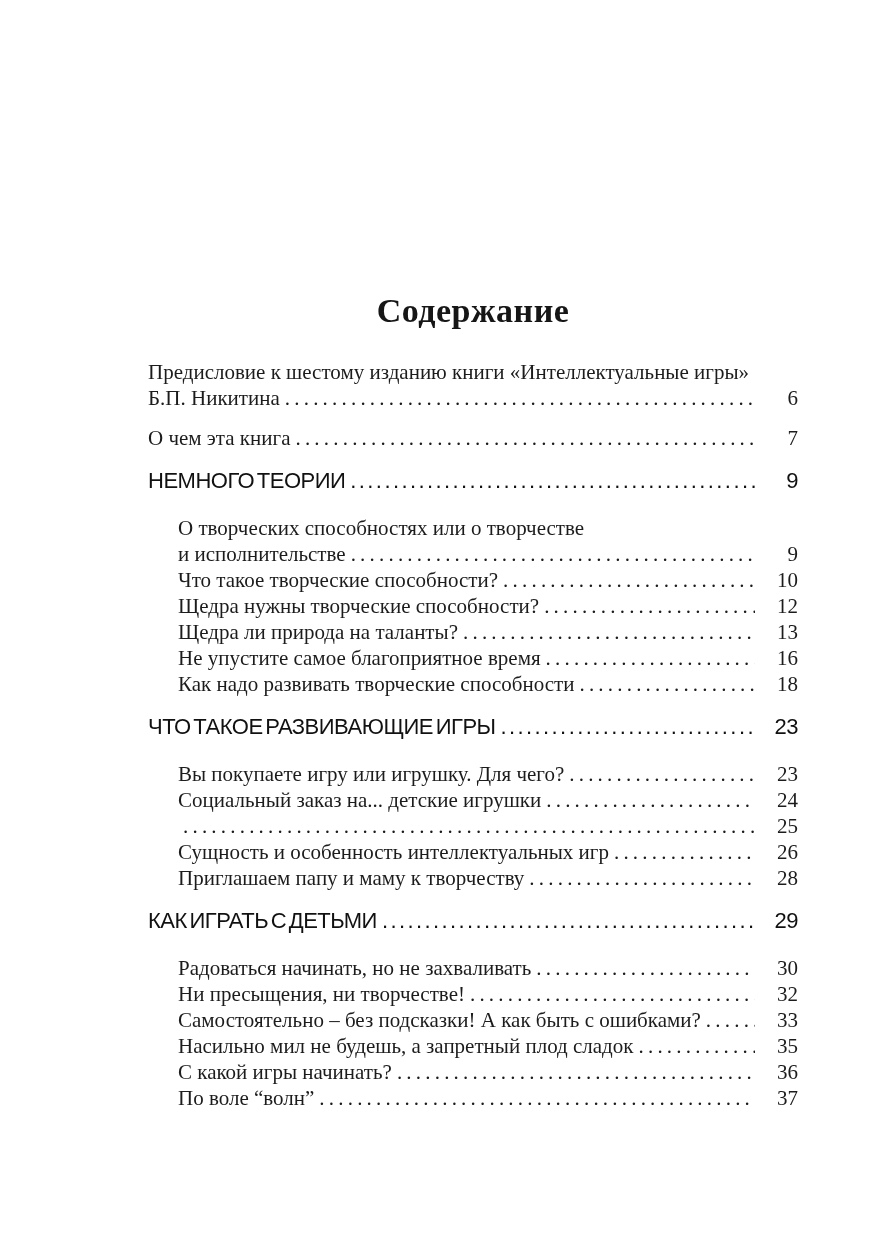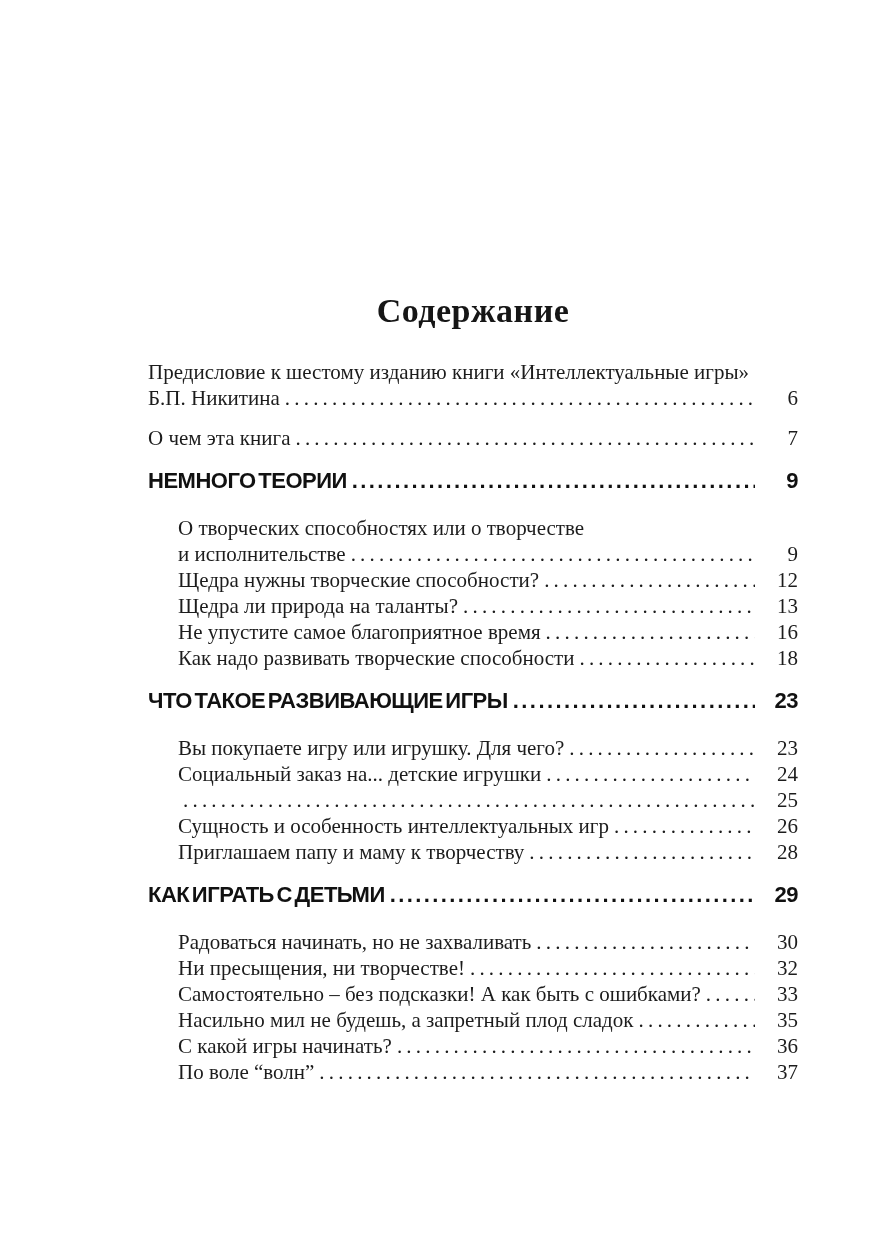--- a/index.html
+++ b/index.html
@@ -44,21 +44,21 @@
     white-space: nowrap;
   }
   .row.indent {
     padding-left: 30px;
   }
   .row.gap-before {
     margin-top: 14px;
   }
   .row.heading {
     font-family: "Liberation Sans", sans-serif;
-    font-weight: bold;
+    font-weight: normal;
     font-size: 22px;
     line-height: 26px;
     margin-top: 17px;
     margin-bottom: 21px;
     letter-spacing: -0.5px;
     word-spacing: -3px;
     color: #111111;
   }
   .txt {
     flex: 0 0 auto;
@@ -110,20 +110,25 @@
         </div>
         <div class="row indent">
           <span class="txt">О творческих способностях или о творчестве</span>
         </div>
         <div class="row indent">
           <span class="txt">и исполнительстве</span>
           <span class="leader"></span>
           <span class="pagenum">9</span>
         </div>
         <div class="row indent">
+          <span class="txt">Что такое творческие способности?</span>
+          <span class="leader"></span>
+          <span class="pagenum">10</span>
+        </div>
+        <div class="row indent">
           <span class="txt">Щедра нужны творческие способности?</span>
           <span class="leader"></span>
           <span class="pagenum">12</span>
         </div>
         <div class="row indent">
           <span class="txt">Щедра ли природа на таланты?</span>
           <span class="leader"></span>
           <span class="pagenum">13</span>
         </div>
         <div class="row indent">

